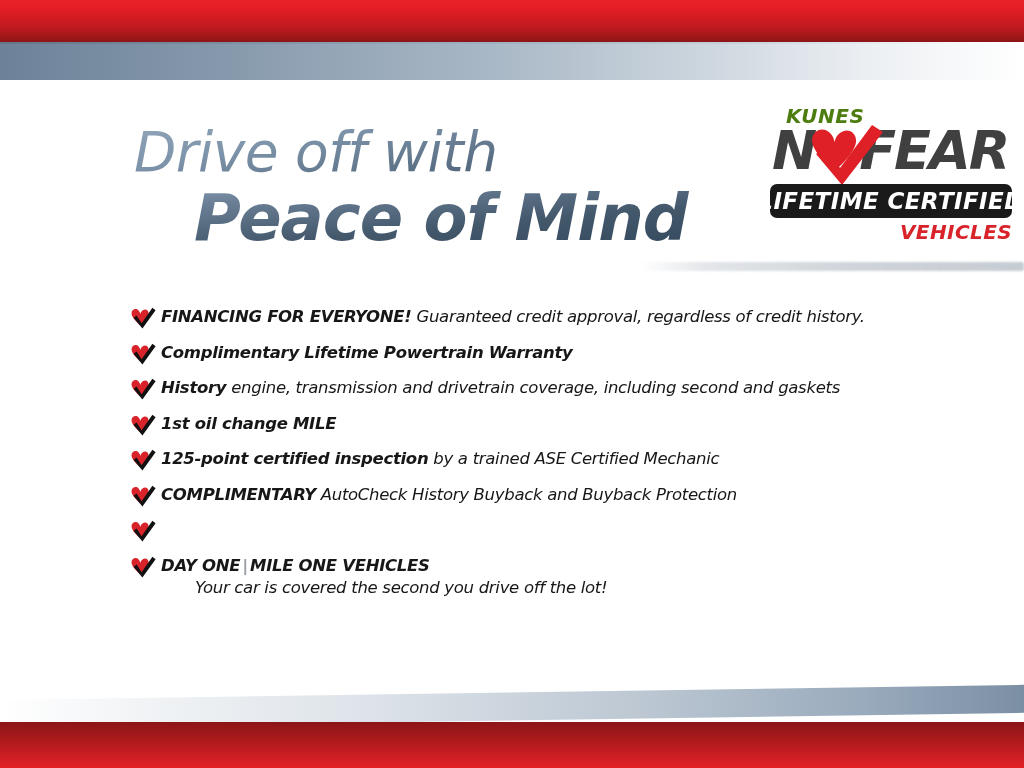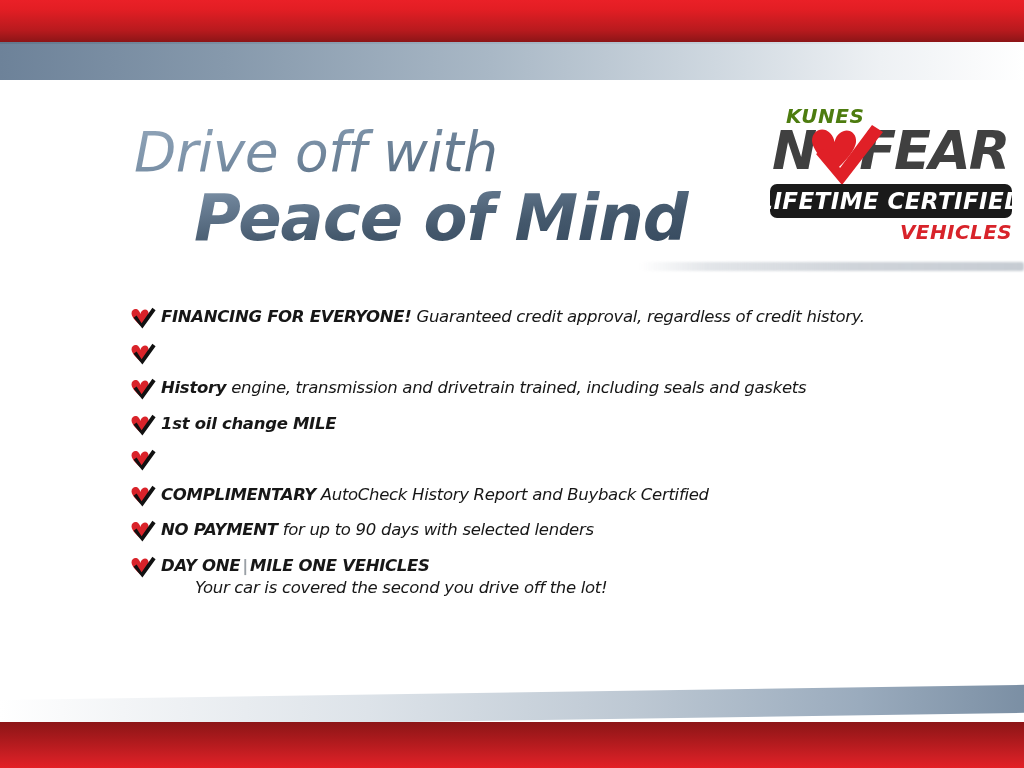--- a/index.html
+++ b/index.html
@@ -274,70 +274,71 @@
       <span class="bullet-body"><span class="bullet-strong">FINANCING FOR EVERYONE!</span><span class="bullet-normal"> Guaranteed credit approval, regardless of credit history.</span></span>
     </div>
 
     <div class="bullet-row">
       <span class="bullet-icon">
         <svg viewBox="0 0 26 22" width="26" height="22" aria-hidden="true">
           <path d="M1.5 6.5 C1.5 2.2, 6 0.6, 8.6 3.4 C9.7 4.6, 10.1 5.8, 10.3 7 C10.7 5.5, 11.3 4.3, 12.5 3.4 C15.2 1.1, 19 3, 18.6 7 C18.2 11, 13 15.6, 10.3 18.4 C7.2 15.6, 1.9 11, 1.5 6.5 Z" fill="#d9232a"></path>
           <path d="M6.6 8.6 L11.6 16.3 L22.4 0.8 L25.6 3.2 L12.4 21.6 L3.6 10.8 Z" fill="#111111"></path>
         </svg>
       </span>
-    </div>
-
-    <div class="bullet-row">
-      <span class="bullet-icon">
-        <svg viewBox="0 0 26 22" width="26" height="22" aria-hidden="true">
-          <path d="M1.5 6.5 C1.5 2.2, 6 0.6, 8.6 3.4 C9.7 4.6, 10.1 5.8, 10.3 7 C10.7 5.5, 11.3 4.3, 12.5 3.4 C15.2 1.1, 19 3, 18.6 7 C18.2 11, 13 15.6, 10.3 18.4 C7.2 15.6, 1.9 11, 1.5 6.5 Z" fill="#d9232a"></path>
-          <path d="M6.6 8.6 L11.6 16.3 L22.4 0.8 L25.6 3.2 L12.4 21.6 L3.6 10.8 Z" fill="#111111"></path>
-        </svg>
-      </span>
-      <span class="bullet-body"><span class="bullet-strong">History</span><span class="bullet-normal"> engine, transmission and drivetrain trained, including seals and gaskets</span></span>
+      <span class="bullet-body"><span class="bullet-strong">Complimentary Lifetime Powertrain Warranty</span><span class="bullet-normal"></span></span>
+    </div>
+
+    <div class="bullet-row">
+      <span class="bullet-icon">
+        <svg viewBox="0 0 26 22" width="26" height="22" aria-hidden="true">
+          <path d="M1.5 6.5 C1.5 2.2, 6 0.6, 8.6 3.4 C9.7 4.6, 10.1 5.8, 10.3 7 C10.7 5.5, 11.3 4.3, 12.5 3.4 C15.2 1.1, 19 3, 18.6 7 C18.2 11, 13 15.6, 10.3 18.4 C7.2 15.6, 1.9 11, 1.5 6.5 Z" fill="#d9232a"></path>
+          <path d="M6.6 8.6 L11.6 16.3 L22.4 0.8 L25.6 3.2 L12.4 21.6 L3.6 10.8 Z" fill="#111111"></path>
+        </svg>
+      </span>
+      <span class="bullet-body"><span class="bullet-strong">History</span><span class="bullet-normal"> engine, transmission and drivetrain coverage, including second and gaskets</span></span>
     </div>
 
     <div class="bullet-row">
       <span class="bullet-icon">
         <svg viewBox="0 0 26 22" width="26" height="22" aria-hidden="true">
           <path d="M1.5 6.5 C1.5 2.2, 6 0.6, 8.6 3.4 C9.7 4.6, 10.1 5.8, 10.3 7 C10.7 5.5, 11.3 4.3, 12.5 3.4 C15.2 1.1, 19 3, 18.6 7 C18.2 11, 13 15.6, 10.3 18.4 C7.2 15.6, 1.9 11, 1.5 6.5 Z" fill="#d9232a"></path>
           <path d="M6.6 8.6 L11.6 16.3 L22.4 0.8 L25.6 3.2 L12.4 21.6 L3.6 10.8 Z" fill="#111111"></path>
         </svg>
       </span>
       <span class="bullet-body"><span class="bullet-strong">1st oil change MILE</span><span class="bullet-normal"></span></span>
     </div>
 
     <div class="bullet-row">
       <span class="bullet-icon">
         <svg viewBox="0 0 26 22" width="26" height="22" aria-hidden="true">
           <path d="M1.5 6.5 C1.5 2.2, 6 0.6, 8.6 3.4 C9.7 4.6, 10.1 5.8, 10.3 7 C10.7 5.5, 11.3 4.3, 12.5 3.4 C15.2 1.1, 19 3, 18.6 7 C18.2 11, 13 15.6, 10.3 18.4 C7.2 15.6, 1.9 11, 1.5 6.5 Z" fill="#d9232a"></path>
           <path d="M6.6 8.6 L11.6 16.3 L22.4 0.8 L25.6 3.2 L12.4 21.6 L3.6 10.8 Z" fill="#111111"></path>
         </svg>
       </span>
-    </div>
-
-    <div class="bullet-row">
-      <span class="bullet-icon">
-        <svg viewBox="0 0 26 22" width="26" height="22" aria-hidden="true">
-          <path d="M1.5 6.5 C1.5 2.2, 6 0.6, 8.6 3.4 C9.7 4.6, 10.1 5.8, 10.3 7 C10.7 5.5, 11.3 4.3, 12.5 3.4 C15.2 1.1, 19 3, 18.6 7 C18.2 11, 13 15.6, 10.3 18.4 C7.2 15.6, 1.9 11, 1.5 6.5 Z" fill="#d9232a"></path>
-          <path d="M6.6 8.6 L11.6 16.3 L22.4 0.8 L25.6 3.2 L12.4 21.6 L3.6 10.8 Z" fill="#111111"></path>
-        </svg>
-      </span>
-      <span class="bullet-body"><span class="bullet-strong">COMPLIMENTARY</span><span class="bullet-normal"> AutoCheck History Report and Buyback Certified</span></span>
-    </div>
-
-
-    <div class="bullet-row">
-      <span class="bullet-icon">
-        <svg viewBox="0 0 26 22" width="26" height="22" aria-hidden="true">
-          <path d="M1.5 6.5 C1.5 2.2, 6 0.6, 8.6 3.4 C9.7 4.6, 10.1 5.8, 10.3 7 C10.7 5.5, 11.3 4.3, 12.5 3.4 C15.2 1.1, 19 3, 18.6 7 C18.2 11, 13 15.6, 10.3 18.4 C7.2 15.6, 1.9 11, 1.5 6.5 Z" fill="#d9232a"></path>
-          <path d="M6.6 8.6 L11.6 16.3 L22.4 0.8 L25.6 3.2 L12.4 21.6 L3.6 10.8 Z" fill="#111111"></path>
-        </svg>
-      </span>
-      <span class="bullet-body"><span class="bullet-strong">NO PAYMENT</span><span class="bullet-normal"> for up to 90 days with selected lenders</span></span>
+      <span class="bullet-body"><span class="bullet-strong">125-point certified inspection</span><span class="bullet-normal"> by a trained ASE Certified Mechanic</span></span>
+    </div>
+
+    <div class="bullet-row">
+      <span class="bullet-icon">
+        <svg viewBox="0 0 26 22" width="26" height="22" aria-hidden="true">
+          <path d="M1.5 6.5 C1.5 2.2, 6 0.6, 8.6 3.4 C9.7 4.6, 10.1 5.8, 10.3 7 C10.7 5.5, 11.3 4.3, 12.5 3.4 C15.2 1.1, 19 3, 18.6 7 C18.2 11, 13 15.6, 10.3 18.4 C7.2 15.6, 1.9 11, 1.5 6.5 Z" fill="#d9232a"></path>
+          <path d="M6.6 8.6 L11.6 16.3 L22.4 0.8 L25.6 3.2 L12.4 21.6 L3.6 10.8 Z" fill="#111111"></path>
+        </svg>
+      </span>
+      <span class="bullet-body"><span class="bullet-strong">COMPLIMENTARY</span><span class="bullet-normal"> AutoCheck History Buyback and Buyback Protection</span></span>
+    </div>
+
+
+    <div class="bullet-row">
+      <span class="bullet-icon">
+        <svg viewBox="0 0 26 22" width="26" height="22" aria-hidden="true">
+          <path d="M1.5 6.5 C1.5 2.2, 6 0.6, 8.6 3.4 C9.7 4.6, 10.1 5.8, 10.3 7 C10.7 5.5, 11.3 4.3, 12.5 3.4 C15.2 1.1, 19 3, 18.6 7 C18.2 11, 13 15.6, 10.3 18.4 C7.2 15.6, 1.9 11, 1.5 6.5 Z" fill="#d9232a"></path>
+          <path d="M6.6 8.6 L11.6 16.3 L22.4 0.8 L25.6 3.2 L12.4 21.6 L3.6 10.8 Z" fill="#111111"></path>
+        </svg>
+      </span>
     </div>
 
     <div class="bullet-row">
       <span class="bullet-icon">
         <svg viewBox="0 0 26 22" width="26" height="22" aria-hidden="true">
           <path d="M1.5 6.5 C1.5 2.2, 6 0.6, 8.6 3.4 C9.7 4.6, 10.1 5.8, 10.3 7 C10.7 5.5, 11.3 4.3, 12.5 3.4 C15.2 1.1, 19 3, 18.6 7 C18.2 11, 13 15.6, 10.3 18.4 C7.2 15.6, 1.9 11, 1.5 6.5 Z" fill="#d9232a"></path>
           <path d="M6.6 8.6 L11.6 16.3 L22.4 0.8 L25.6 3.2 L12.4 21.6 L3.6 10.8 Z" fill="#111111"></path>
         </svg>
       </span>
       <span class="bullet-body"><span class="bullet-strong">DAY ONE</span><span class="bullet-sep">|</span><span class="bullet-strong">MILE ONE VEHICLES</span><span class="bullet-sub">Your car is covered the second you drive off the lot!</span></span>

